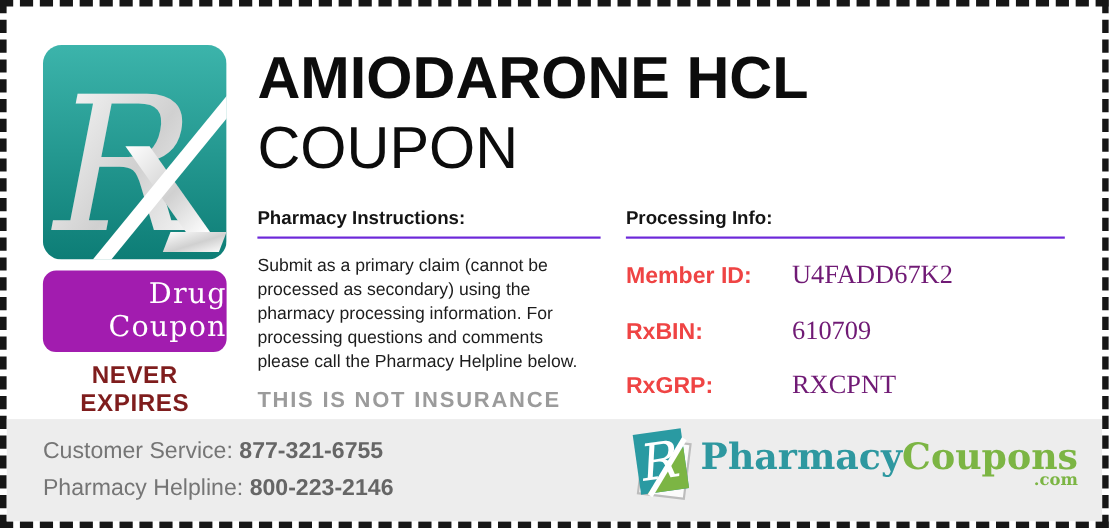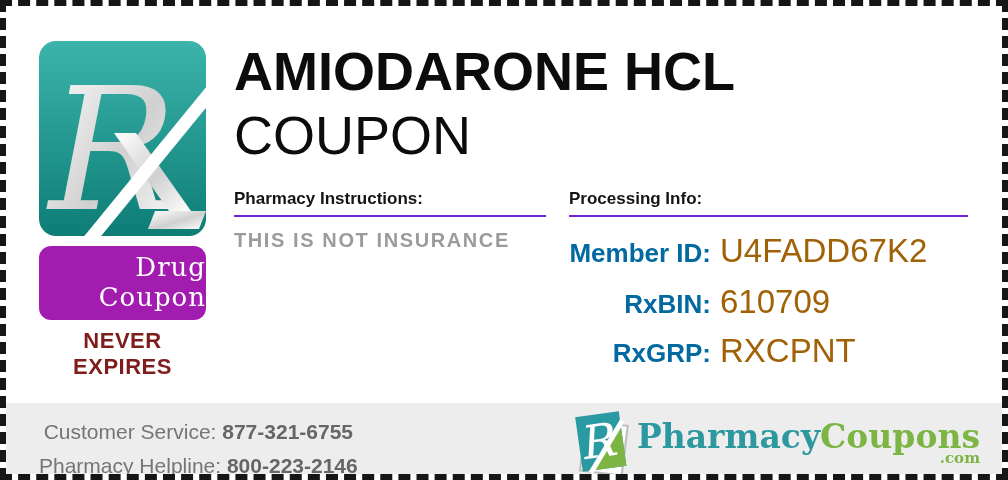--- a/index.html
+++ b/index.html
@@ -32,24 +32,24 @@
     font-size:17px;font-weight:bold;color:#141414;
     border-bottom:2px solid #6d28d9;padding-bottom:6px;
   }
   .body-lines{margin-top:14px;font-size:16px;line-height:22px;color:#1c1c1c;}
   .body-lines div{white-space:nowrap;}
   .disclaimer{margin-top:12px;color:#9b9b9b;font-weight:bold;font-size:20px;letter-spacing:1.6px;}
   .proc-row{display:flex;align-items:baseline;}
   .proc-row.r1{margin-top:14px;}
   .proc-row.r2{margin-top:12px;}
   .proc-row.r3{margin-top:10px;}
-  .proc-label{width:142px;text-align:right;font-weight:bold;font-size:26px;color:#0369a1;}
-  .proc-value{margin-left:9px;font-family:Liberation Sans, sans-serif;font-size:33px;color:#a16207;line-height:39px;}
+  .proc-label{width:142px;text-align:left;font-weight:bold;font-size:21px;color:#ef4444;}
+  .proc-value{margin-left:9px;font-family:Liberation Serif, serif;font-size:24px;color:#701a75;line-height:39px;}
   
-  .footer{position:absolute;left:0;right:0;bottom:0;height:71px;background:#ededed;text-align:center;}
+  .footer{position:absolute;left:0;right:0;bottom:0;height:93px;background:#ededed;}
   .footer-lines{position:absolute;left:33px;top:12px;font-size:21px;line-height:34px;color:#757575;}
   .footer-lines b{color:#666;font-weight:bold;}
   .brand{position:absolute;right:22px;top:8px;display:flex;align-items:flex-start;}
   .brand-icon{margin-right:4px;}
   .brand-text{display:flex;flex-direction:column;align-items:flex-end;margin-top:8px;}
   .brand-word{font-family:"DejaVu Serif",serif;font-size:33px;font-weight:bold;line-height:1.1;white-space:nowrap;}
   .brand-word .teal{color:#2e98a0;}
   .brand-word .green{color:#7cb544;}
   .brand-com{font-family:"DejaVu Serif",serif;font-size:15px;color:#7cb544;margin-top:-6px;font-weight:bold;margin-left:44px;}
 </style>
@@ -81,20 +81,27 @@
     </div>
     <div class="drug-badge">Drug Coupon</div>
     <div class="never">NEVER EXPIRES</div>
   </div>
 
   <div class="title">AMIODARONE HCL</div>
   <div class="subtitle">COUPON</div>
 
   <div class="col-instructions">
     <div class="col-heading">Pharmacy Instructions:</div>
+    <div class="body-lines">
+      <div>Submit as a primary claim (cannot be</div>
+      <div>processed as secondary) using the</div>
+      <div>pharmacy processing information. For</div>
+      <div>processing questions and comments</div>
+      <div>please call the Pharmacy Helpline below.</div>
+    </div>
     <div class="disclaimer">THIS IS NOT INSURANCE</div>
   </div>
 
   <div class="col-processing">
     <div class="col-heading">Processing Info:</div>
     <div class="proc-row r1">
       <div class="proc-label">Member ID:</div>
       <div class="proc-value">U4FADD67K2</div>
     </div>
     <div class="proc-row r2">

